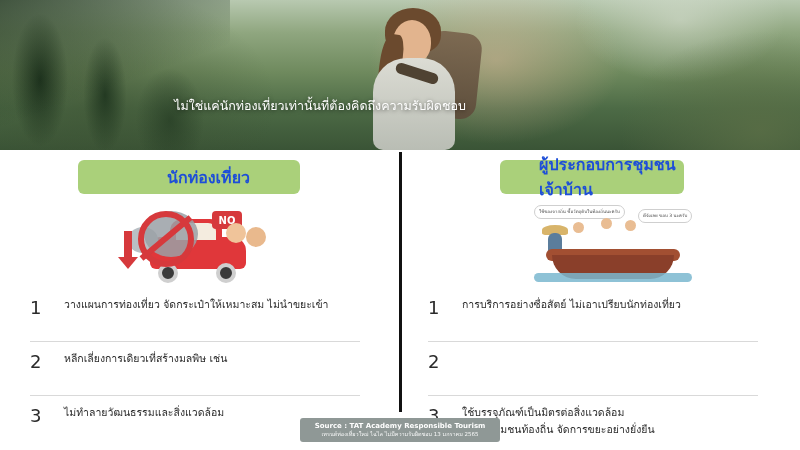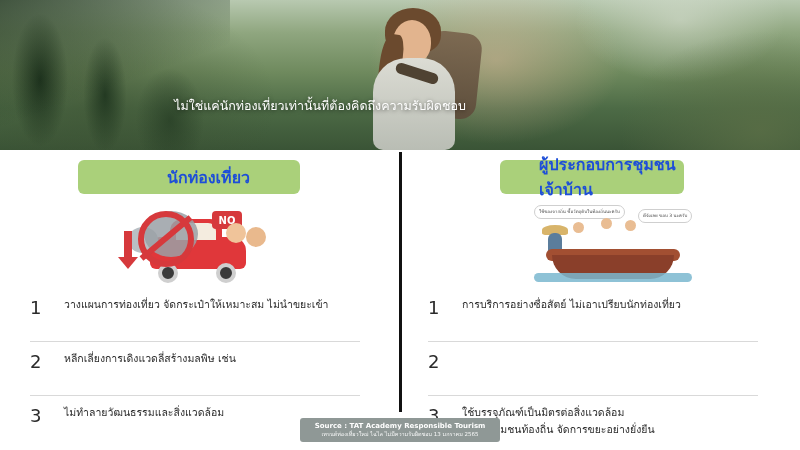--- a/index.html
+++ b/index.html
@@ -309,21 +309,21 @@
     <div class="row">
       <div class="num">1</div>
       <div class="txt">
         <div>วางแผนการท่องเที่ยว จัดกระเป๋าให้เหมาะสม ไม่นำขยะเข้า</div>
       </div>
       <div class="rule"></div>
     </div>
     <div class="row">
       <div class="num">2</div>
       <div class="txt">
-        <div>หลีกเลี่ยงการเดิงแวดลี่สร้างมลพิษ เช่น</div>
+        <div>หลีกเลี่ยงการเดิยวเที่สร้างมลพิษ เช่น</div>
       </div>
       <div class="rule"></div>
     </div>
     <div class="row">
       <div class="num">3</div>
       <div class="txt">
         <div>ไม่ทำลายวัฒนธรรมและสิ่งแวดล้อม</div>
       </div>
     </div>
   </div>

